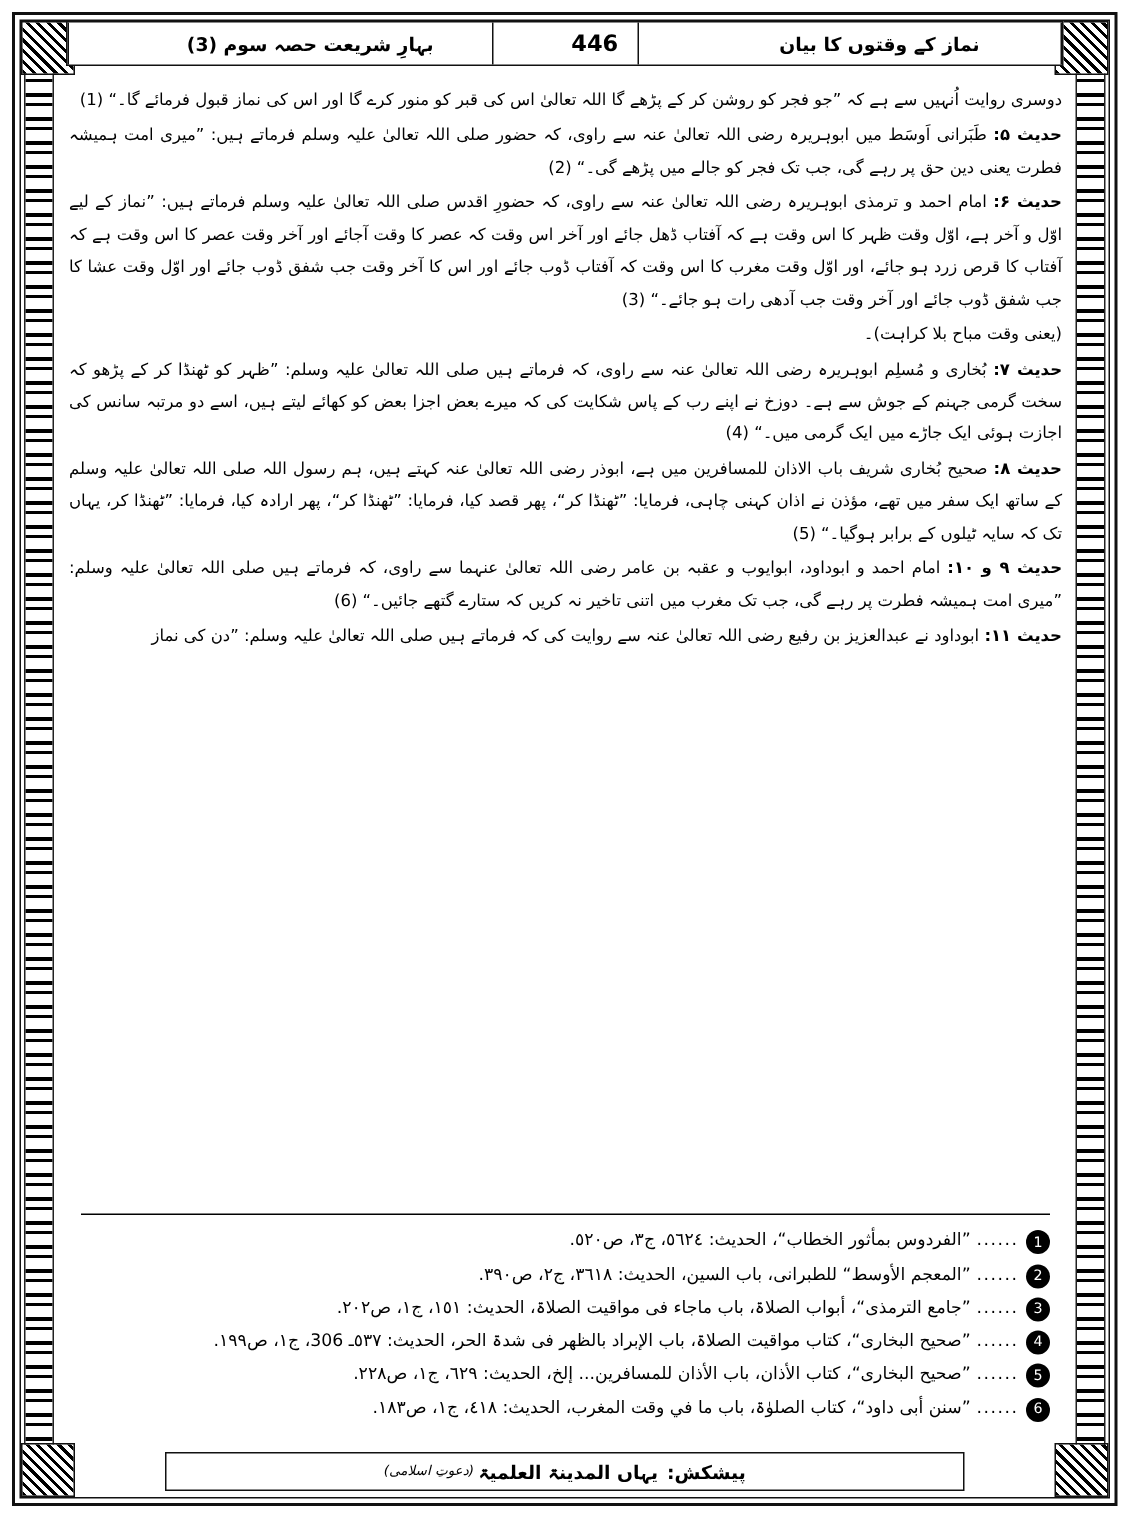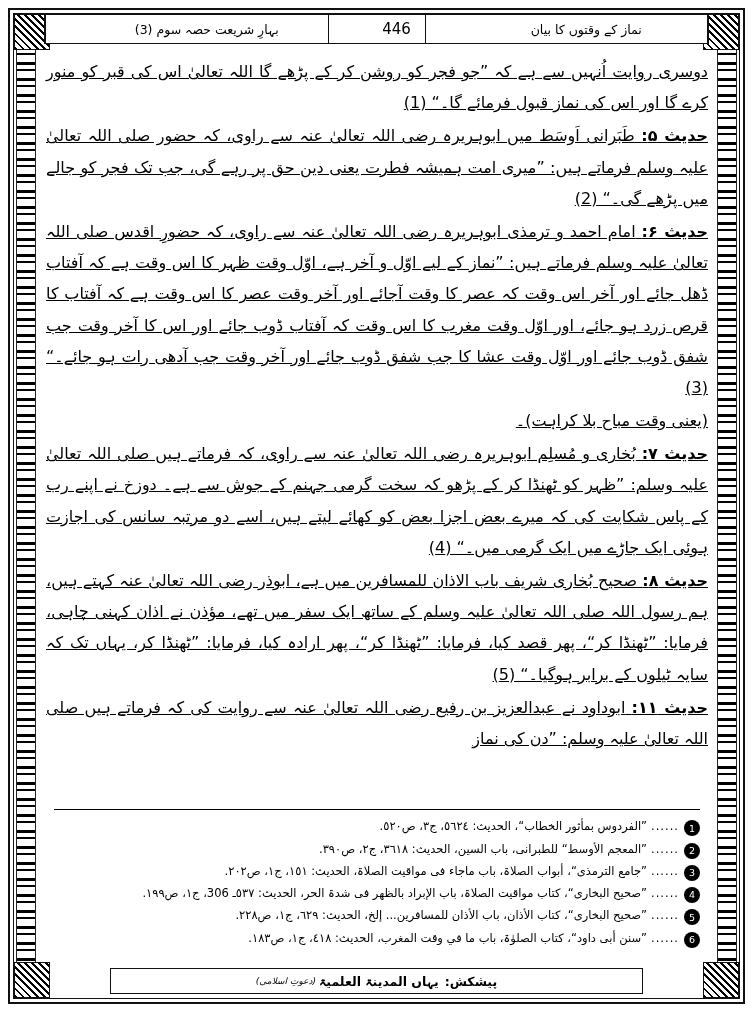--- a/index.html
+++ b/index.html
@@ -80,21 +80,21 @@
     border: 1px solid #111;
     box-sizing: border-box;
     background: #fff;
   }
   .header .cell {
     display: flex;
     align-items: center;
     justify-content: center;
     font-family: "DejaVu Sans", sans-serif;
     font-size: 12.5px;
-    font-weight: normal;
+    font-weight: bold;
     direction: rtl;
     box-sizing: border-box;
     padding-left: 40px;
   }
   .header .cell.side {
     flex: 1 1 0;
     border-left: 1px solid #111;
     border-right: 1px solid #111;
   }
   .header .cell.page-no {
@@ -126,23 +126,22 @@
   }
 
   
   .body {
     position: absolute;
     left: 46px; top: 56px;
     width: 662px;
     height: 700px;
     direction: rtl;
     text-align: justify;
-    font-size: 16px;
+    font-size: 11px;
     line-height: 1.95;
-    text-decoration: underline;
   }
   .para {
     margin: 0 0 2px 0;
     direction: rtl;
     unicode-bidi: plaintext;
   }
   .hadith-head { font-weight: bold; }
 
   
   .notes {
@@ -227,20 +226,24 @@
     <p class="para">
       <span class="hadith-head">حدیث ۷:</span>
       <span>بُخاری و مُسلِم ابوہریرہ رضی اللہ تعالیٰ عنہ سے راوی، کہ فرماتے ہیں صلی اللہ تعالیٰ علیہ وسلم: ”ظہر کو ٹھنڈا کر کے پڑھو کہ سخت گرمی جہنم کے جوش سے ہے۔ دوزخ نے اپنے رب کے پاس شکایت کی کہ میرے بعض اجزا بعض کو کھائے لیتے ہیں، اسے دو مرتبہ سانس کی اجازت ہوئی ایک جاڑے میں ایک گرمی میں۔“ (4)</span>
     </p>
 
     <p class="para">
       <span class="hadith-head">حدیث ۸:</span>
       <span>صحیح بُخاری شریف باب الاذان للمسافرین میں ہے، ابوذر رضی اللہ تعالیٰ عنہ کہتے ہیں، ہم رسول اللہ صلی اللہ تعالیٰ علیہ وسلم کے ساتھ ایک سفر میں تھے، مؤذن نے اذان کہنی چاہی، فرمایا: ”ٹھنڈا کر“، پھر قصد کیا، فرمایا: ”ٹھنڈا کر“، پھر ارادہ کیا، فرمایا: ”ٹھنڈا کر، یہاں تک کہ سایہ ٹیلوں کے برابر ہوگیا۔“ (5)</span>
     </p>
 
+    <p class="para">
+      <span class="hadith-head">حدیث ۹ و ۱۰:</span>
+      <span>امام احمد و ابوداود، ابوایوب و عقبہ بن عامر رضی اللہ تعالیٰ عنہما سے راوی، کہ فرماتے ہیں صلی اللہ تعالیٰ علیہ وسلم: ”میری امت ہمیشہ فطرت پر رہے گی، جب تک مغرب میں اتنی تاخیر نہ کریں کہ ستارے گتھے جائیں۔“ (6)</span>
+    </p>
 
     <p class="para">
       <span class="hadith-head">حدیث ۱۱:</span>
       <span>ابوداود نے عبدالعزیز بن رفیع رضی اللہ تعالیٰ عنہ سے روایت کی کہ فرماتے ہیں صلی اللہ تعالیٰ علیہ وسلم: ”دن کی نماز</span>
     </p>
 
   </div>
 
   <div class="notes">
 

